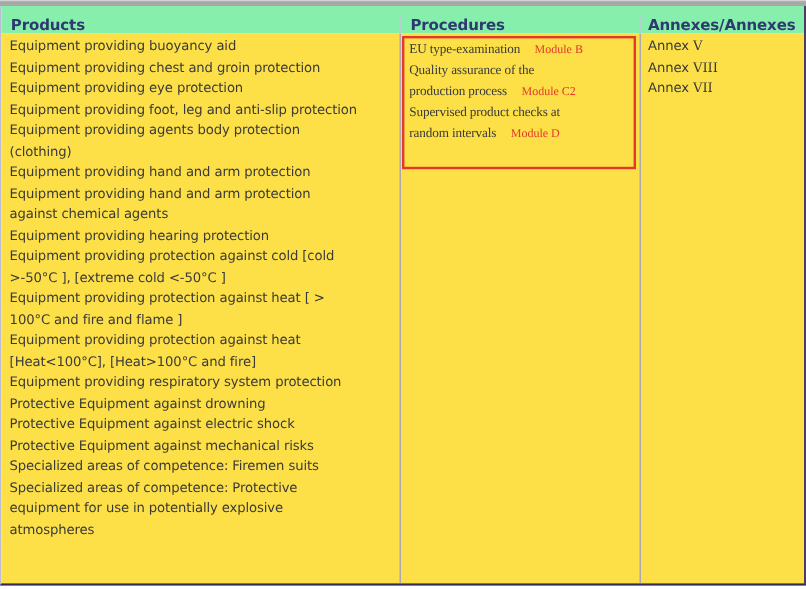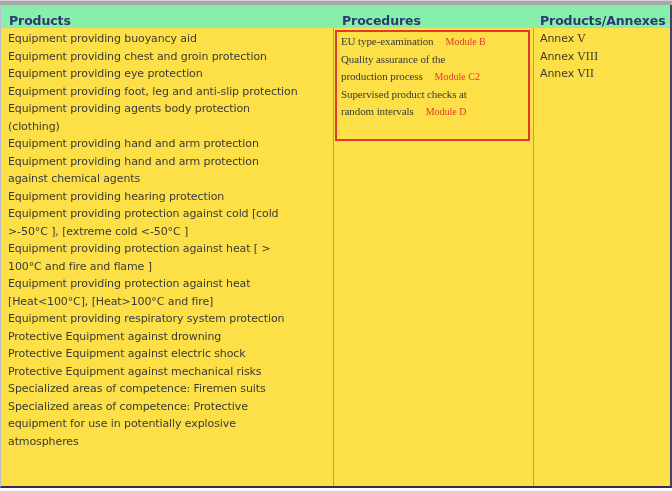--- a/index.html
+++ b/index.html
@@ -84,21 +84,21 @@
 <body>
 
 <div class="page">
   <div class="top-bar"></div>
 
   <div class="table">
 
     <div class="thead">
       <div class="th th-products">Products</div>
       <div class="th th-procedures">Procedures</div>
-      <div class="th th-articles">Products/Annexes</div>
+      <div class="th th-articles">Annexes/Annexes</div>
     </div>
 
     <div class="tbody">
 
       <div class="col col-products">
 
           <div class="product-item">Equipment providing buoyancy aid</div>
 
           <div class="product-item">Equipment providing chest and groin protection</div>
 

